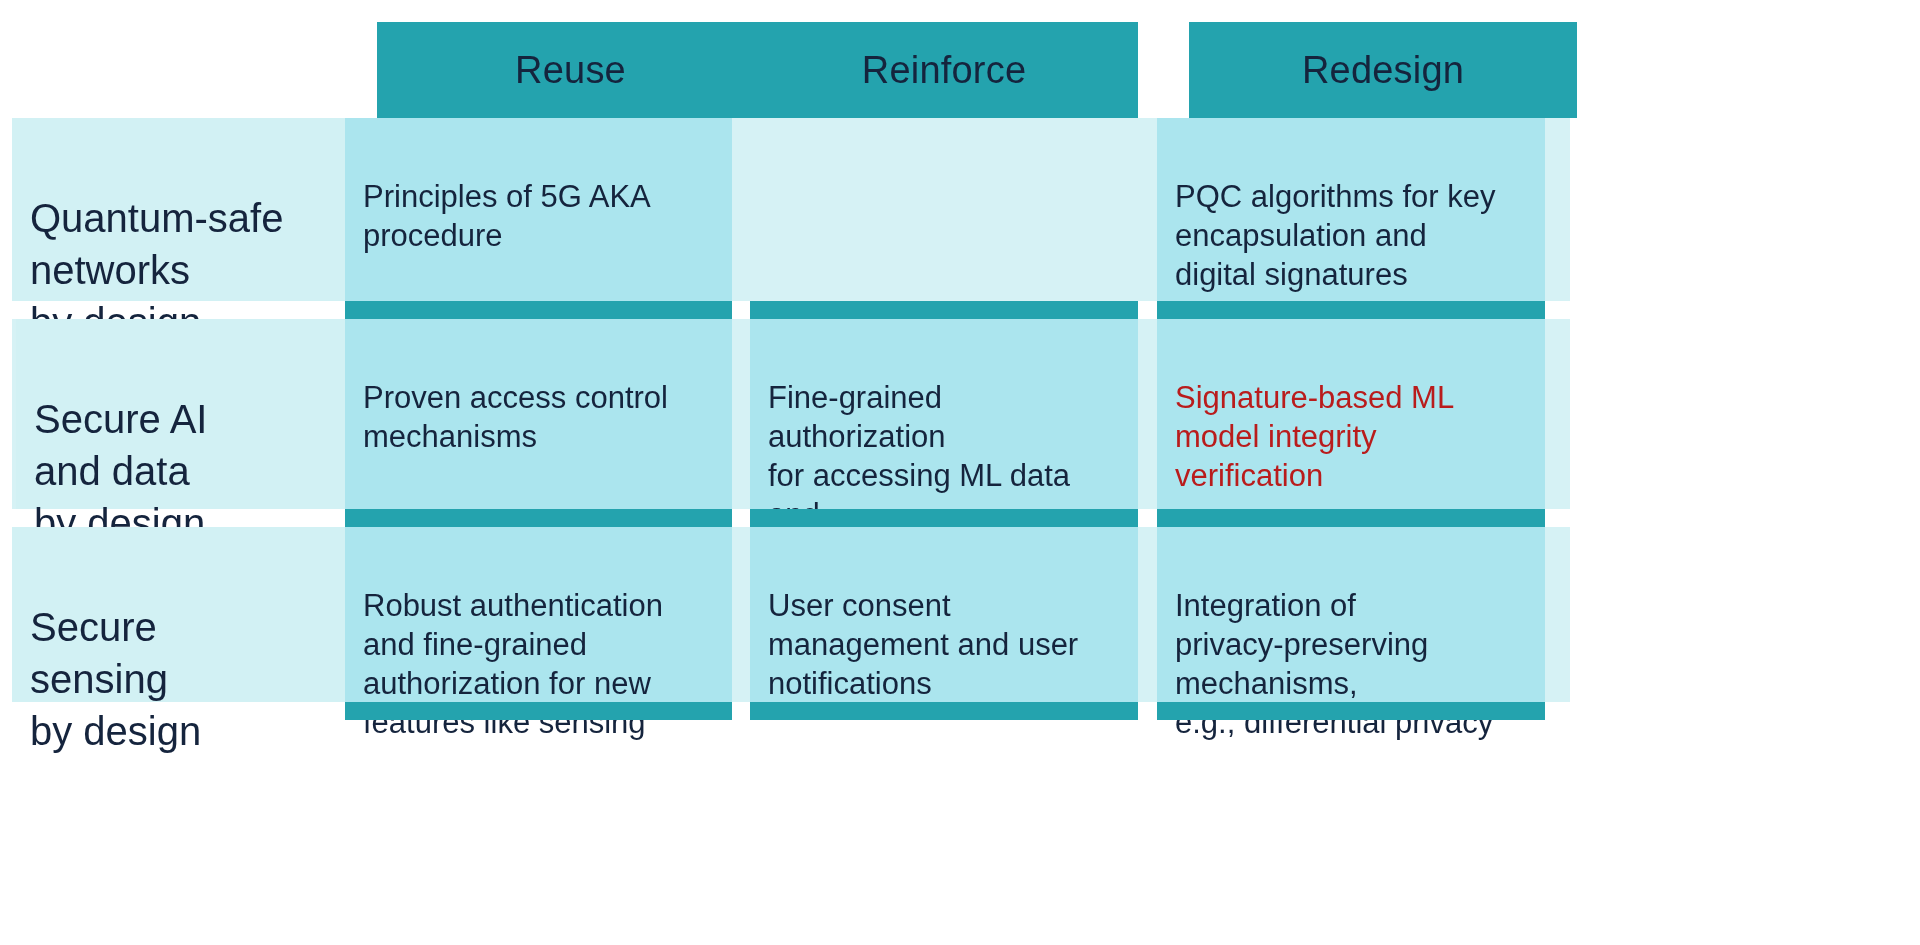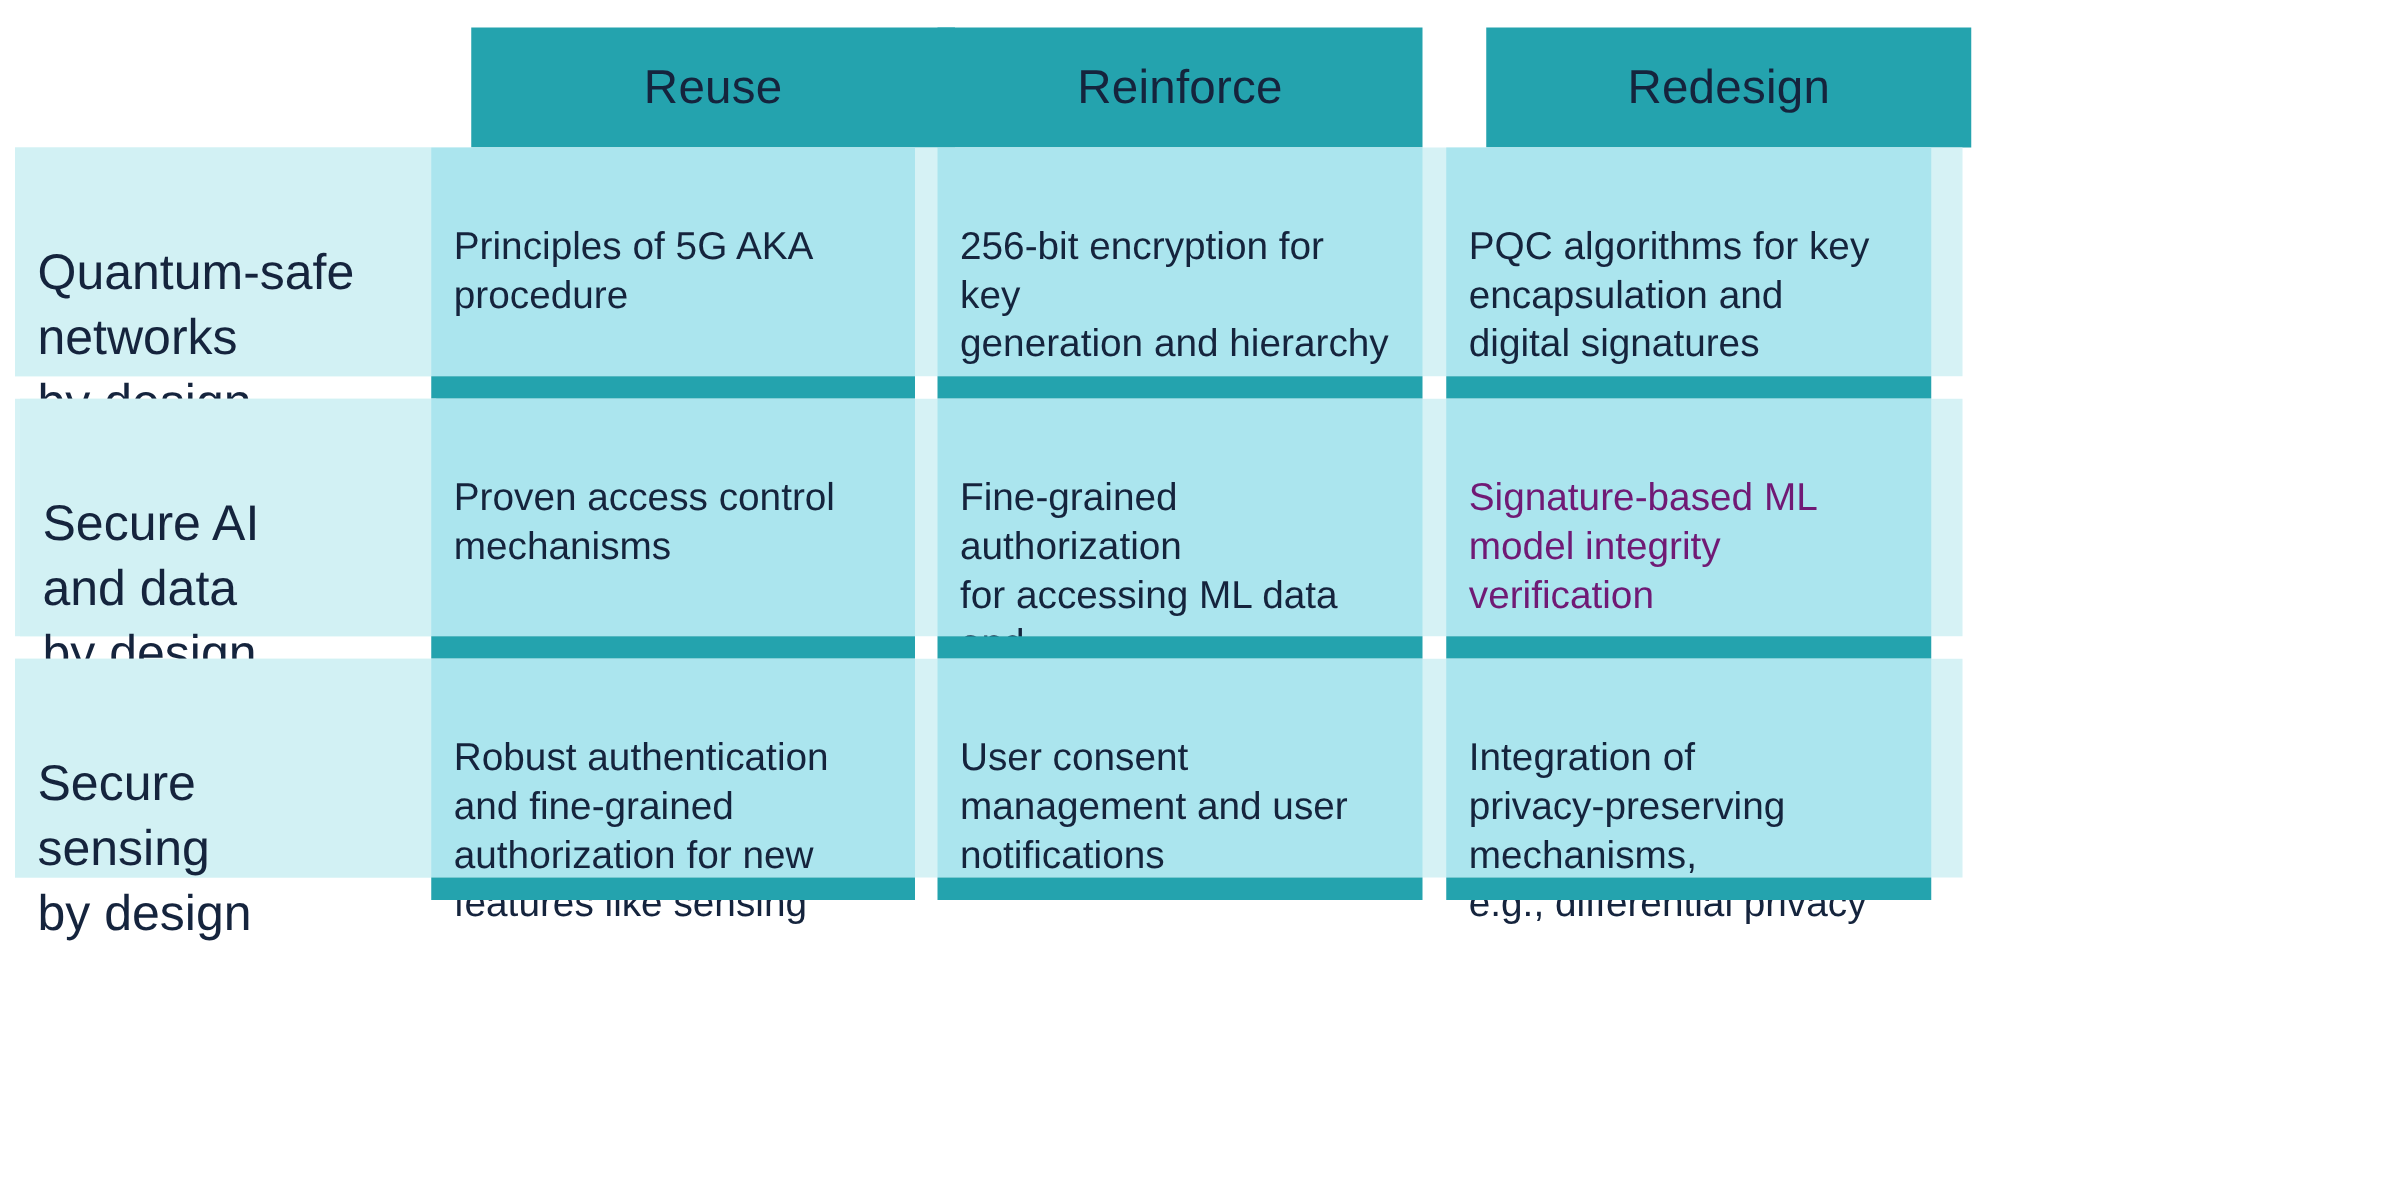--- a/index.html
+++ b/index.html
@@ -73,24 +73,20 @@
 
   <div class="blk rowlabel" style="left: 12px; top: 118px; width: 333px; height: 183px; background: rgb(210, 241, 244); color: rgb(21, 36, 61);">
     <span>Quantum-safe
 networks
 by design</span>
   </div>
   <div class="blk cell" style="left: 345px; top: 118px; width: 387px; height: 183px; background: rgb(171, 229, 238); color: rgb(21, 36, 61);">
     <span>Principles of 5G AKA
 procedure</span>
   </div>
-  <div class="blk cell" style="left: 750px; top: 118px; width: 388px; height: 183px; background: rgb(171, 229, 238); color: rgb(21, 36, 61);">
-    <span>256-bit encryption for key
-generation and hierarchy</span>
-  </div>
   <div class="blk cell" style="left: 1157px; top: 118px; width: 388px; height: 183px; background: rgb(171, 229, 238); color: rgb(21, 36, 61);">
     <span>PQC algorithms for key
 encapsulation and
 digital signatures</span>
   </div>
 
   <div class="blk sepband" style="left: 345px; top: 301px; width: 387px; height: 18px; background: rgb(36, 163, 174);"></div>
   <div class="blk sepband" style="left: 750px; top: 301px; width: 388px; height: 18px; background: rgb(36, 163, 174);"></div>
   <div class="blk sepband" style="left: 1157px; top: 301px; width: 388px; height: 18px; background: rgb(36, 163, 174);"></div>
 
@@ -104,21 +100,21 @@
   <div class="blk cell" style="left: 345px; top: 319px; width: 387px; height: 190px; background: rgb(171, 229, 238); color: rgb(21, 36, 61);">
     <span>Proven access control
 mechanisms</span>
   </div>
   <div class="blk cell" style="left: 750px; top: 319px; width: 388px; height: 190px; background: rgb(171, 229, 238); color: rgb(21, 36, 61);">
     <span>Fine-grained authorization
 for accessing ML data and
 data integrity checks, e.g.,
 provenance check</span>
   </div>
-  <div class="blk cell" style="left: 1157px; top: 319px; width: 388px; height: 190px; background: rgb(171, 229, 238); color: #701a75;">
+  <div class="blk cell" style="left: 1157px; top: 319px; width: 388px; height: 190px; background: rgb(171, 229, 238); color: #b91c1c;">
     <span>Signature-based ML
 model integrity
 verification</span>
   </div>
 
   <div class="blk sepband" style="left: 345px; top: 509px; width: 387px; height: 18px; background: rgb(36, 163, 174);"></div>
   <div class="blk sepband" style="left: 750px; top: 509px; width: 388px; height: 18px; background: rgb(36, 163, 174);"></div>
   <div class="blk sepband" style="left: 1157px; top: 509px; width: 388px; height: 18px; background: rgb(36, 163, 174);"></div>
 
   <div class="blk lightstrip" style="left: 12px; top: 527px; width: 1558px; height: 175px; background: rgb(214, 242, 245);"></div>

